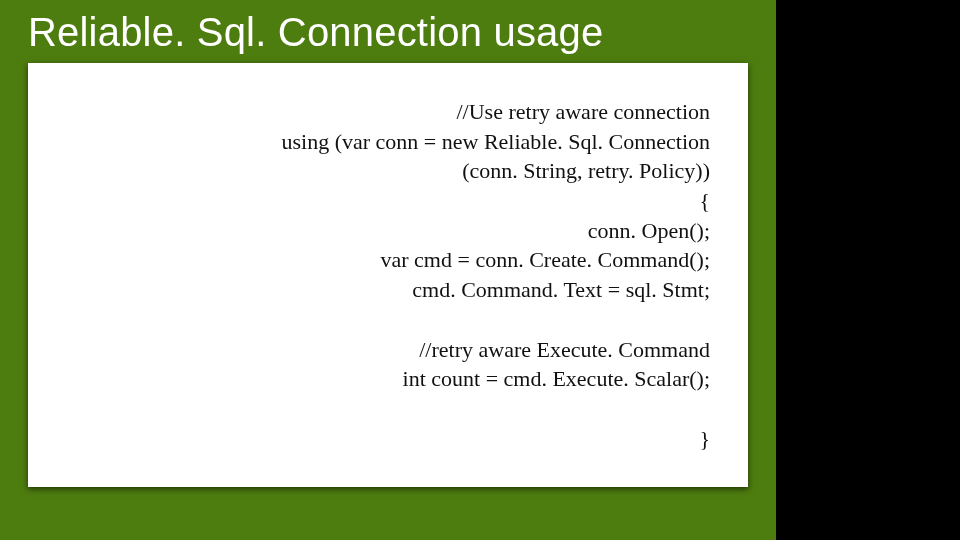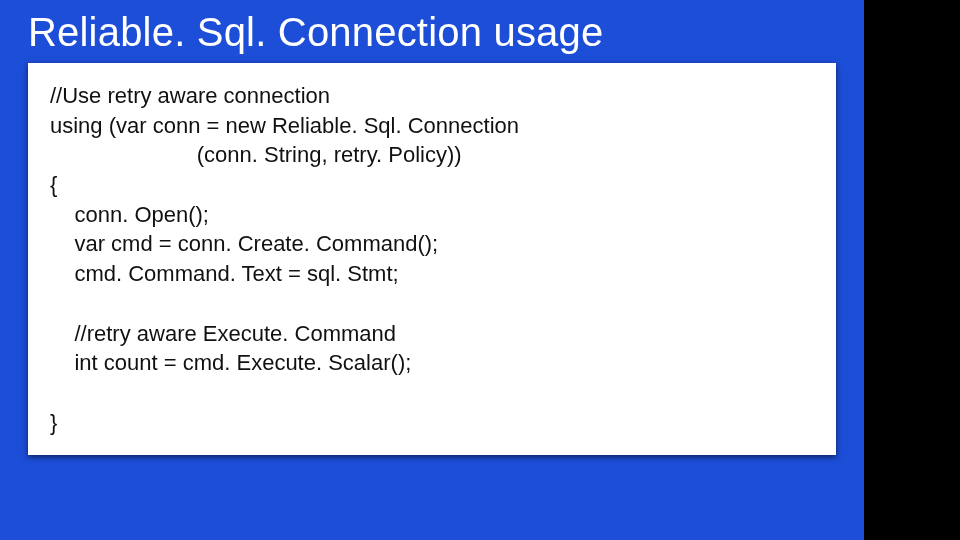--- a/index.html
+++ b/index.html
@@ -5,47 +5,48 @@
   html, body {
     margin: 0;
     padding: 0;
     width: 960px;
     height: 540px;
     background: #000;
     font-family: "Segoe UI", "Helvetica Neue", Arial, sans-serif;
     overflow: hidden;
   }
   .slide {
-    width: 864px;
+    width: 776px;
     height: 540px;
-    background: #1d4ed8;
+    background: #4d7c0f;
     box-sizing: border-box;
     padding: 10px 28px 20px 28px;
   }
   .title {
     color: #fff;
     font-size: 40px;
     font-weight: 300;
     letter-spacing: 0.2px;
     margin: 0 0 8px 0;
   }
   .codebox {
     background: #fff;
     width: 100%;
     box-sizing: border-box;
     padding: 18px 22px 18px 22px;
     box-shadow: 0 2px 6px rgba(0,0,0,0.6);
   }
   pre.code {
-    margin: 0;
-    font-family: Liberation Sans, sans-serif;
+    margin: 16px;
+    font-family: Liberation Serif, serif;
     font-size: 22px;
     line-height: 1.35;
     color: #111;
     white-space: pre;
+    text-align: right;
   }
 </style>
 </head>
 <body>
 
 <div class="slide">
   <h1 class="title">Reliable. Sql. Connection usage</h1>
   <div class="codebox">
     <pre class="code">//Use retry aware connection
 using (var conn = new Reliable. Sql. Connection

